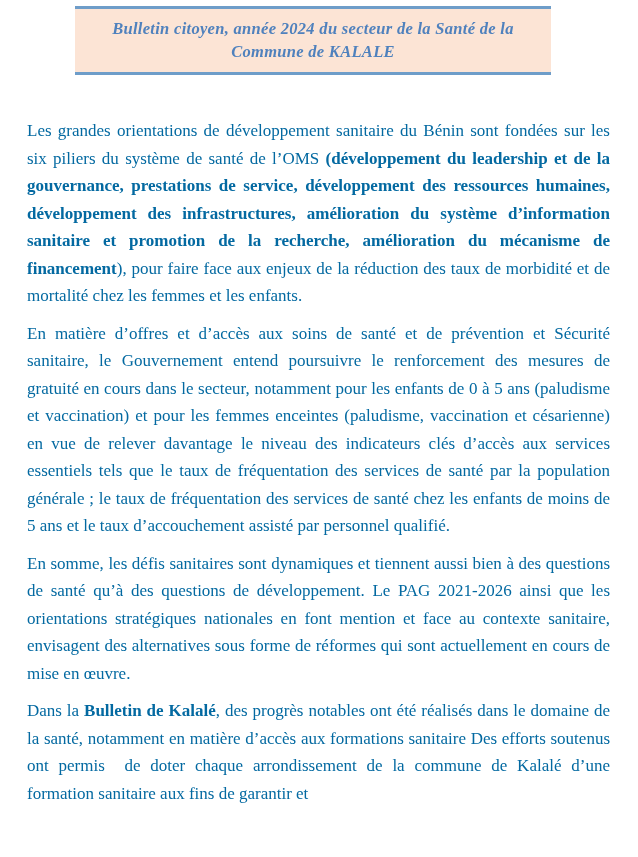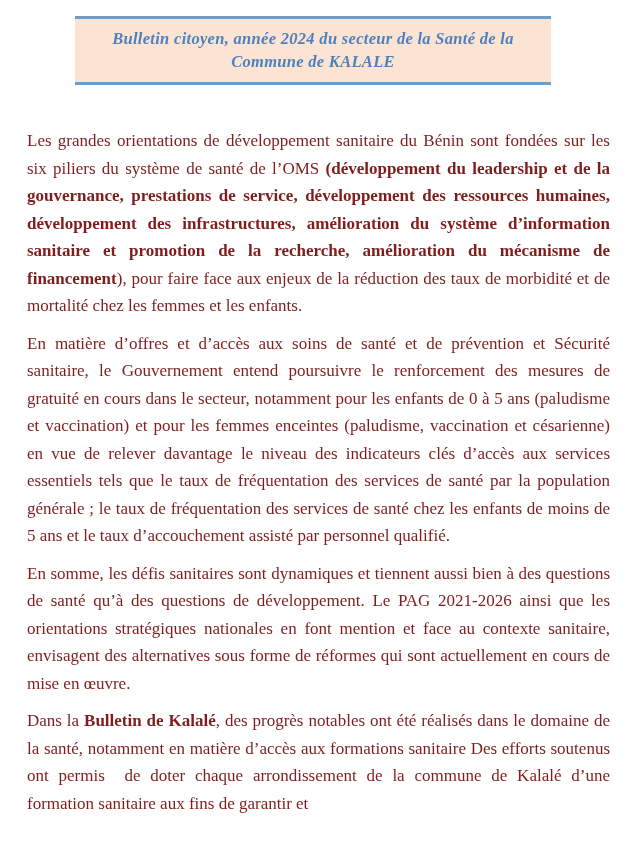--- a/index.html
+++ b/index.html
@@ -13,21 +13,21 @@
     background: #ffffff;
     font-family: "Liberation Serif", serif;
   }
   .page {
     position: relative;
     width: 638px;
     height: 857px;
     background: #ffffff;
   }
   .banner {
-    margin: 16px 0 0 75px;
+    margin: 6px 0 0 75px;
     width: 476px;
     box-sizing: border-box;
     border-top: 3px solid #6e9dc9;
     border-bottom: 3px solid #6e9dc9;
     background: #fce4d5;
     padding: 8px 10px 9px 10px;
     text-align: center;
   }
   .banner-line {
     font-family: "Liberation Serif", serif;
@@ -56,20 +56,20 @@
 </head>
 <body>
 
 <div class="page">
 
   <div class="banner" style="background: rgb(252, 228, 213); border-top-color: rgb(110, 157, 201); border-bottom-color: rgb(110, 157, 201);">
     <div class="banner-line" style="color: rgb(79, 129, 189);">Bulletin citoyen, année 2024 du secteur de la Santé de la</div>
     <div class="banner-line" style="color: rgb(79, 129, 189); font-family: Liberation Serif, serif;">Commune de KALALE</div>
   </div>
 
-  <div class="doc-body" style="color: #7f1d1d;">
+  <div class="doc-body" style="color: #0369a1;">
       <p class="para"><span>Les grandes orientations de développement sanitaire du Bénin sont fondées sur les six piliers du système de santé de l’OMS </span><span class="b">(développement du leadership et de la gouvernance, prestations de service, développement des ressources humaines, développement des infrastructures, amélioration du système d’information sanitaire et promotion de la recherche, amélioration du mécanisme de financement</span><span>), pour faire face aux enjeux de la réduction des taux de morbidité et de mortalité chez les femmes et les enfants.</span></p>
       <p class="para"><span>En matière d’offres et d’accès aux soins de santé et de prévention et Sécurité sanitaire, le Gouvernement entend poursuivre le renforcement des mesures de gratuité en cours dans le secteur, notamment pour les enfants de 0 à 5 ans (paludisme et vaccination) et pour les femmes enceintes (paludisme, vaccination et césarienne) en vue de relever davantage le niveau des indicateurs clés d’accès aux services essentiels tels que le taux de fréquentation des services de santé par la population générale ; le taux de fréquentation des services de santé chez les enfants de moins de 5 ans et le taux d’accouchement assisté par personnel qualifié.</span></p>
       <p class="para"><span>En somme, les défis sanitaires sont dynamiques et tiennent aussi bien à des questions de santé qu’à des questions de développement. Le PAG 2021-2026 ainsi que les orientations stratégiques nationales en font mention et face au contexte sanitaire, envisagent des alternatives sous forme de réformes qui sont actuellement en cours de mise en œuvre.</span></p>
       <p class="para"><span>Dans la </span><span class="b">Bulletin de Kalalé</span><span>, des progrès notables ont été réalisés dans le domaine de la santé, notamment en matière d’accès aux formations sanitaire Des efforts soutenus ont permis&nbsp; de doter chaque arrondissement de la commune de Kalalé d’une formation sanitaire aux fins de garantir et</span></p>
     </div>
 
 </div>
 
 </body></html>

